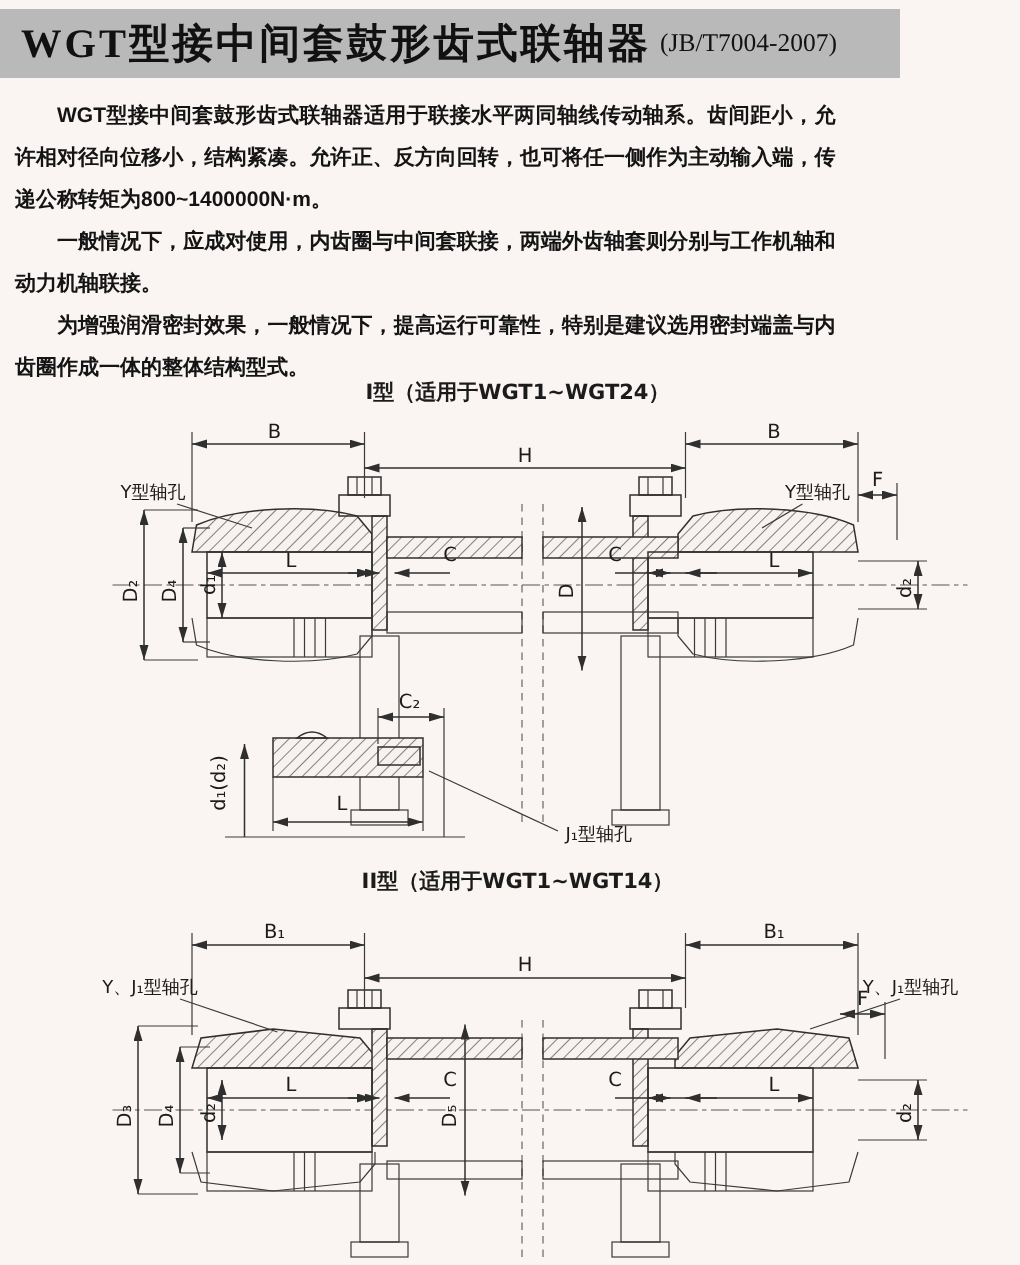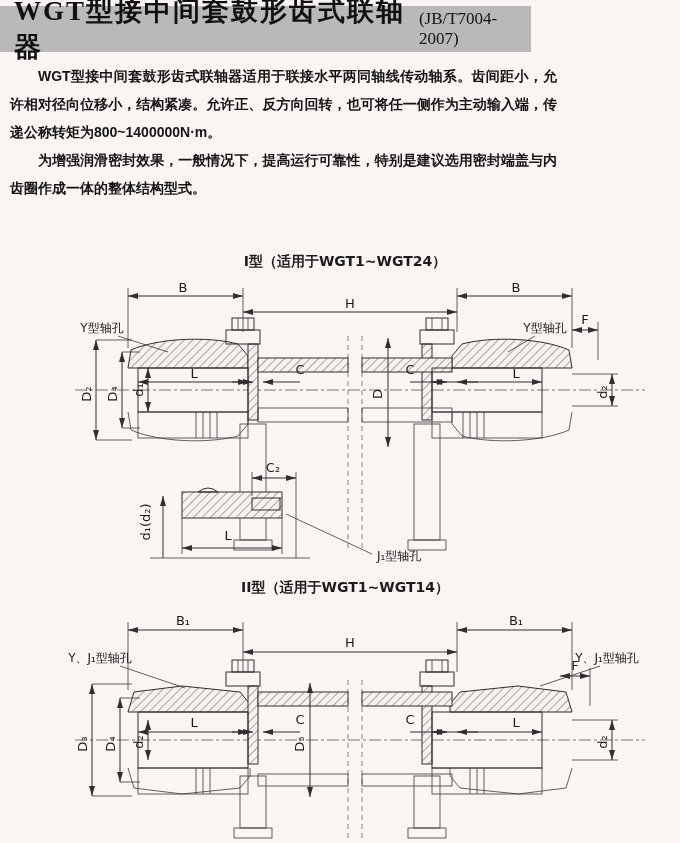--- a/index.html
+++ b/index.html
@@ -1,18 +1,18 @@
 <!DOCTYPE html>
 <html><head>
 <meta charset="utf-8">
 <style>
   html,body{margin:0;padding:0;}
   body{width:680px;height:843px;background:#faf4f2;overflow:hidden;
        font-family:"Liberation Sans",sans-serif;color:#1c1c1c;position:relative;}
-  .banner{position:absolute;left:0;top:6px;width:531px;height:46px;background:#b9b9b9;
+  .banner{position:absolute;left:0;top:6px;width:600px;height:46px;background:#b9b9b9;
           display:flex;align-items:center;padding-left:14px;box-sizing:border-box;}
   .banner .t{font-family:"Liberation Serif",serif;font-weight:bold;font-size:27px;
              letter-spacing:2px;color:#111;}
   .banner .std{font-family:"Liberation Serif",serif;font-size:17px;color:#111;margin-left:6px;}
   .textblock{position:absolute;left:0;top:62px;width:567px;padding:0 10px;box-sizing:border-box;}
   .textblock p{margin:0;text-indent:2em;text-align:justify;font-size:14px;font-weight:bold;
                line-height:28px;color:#141414;}
   svg{position:absolute;left:0;display:block;}
   #dg1{top:252px;} #dg2{top:580px;}
   svg text{font-family:"DejaVu Sans",sans-serif;font-size:13px;fill:#1b1b1b;}
@@ -27,20 +27,21 @@
 </head>
 <body>
 
 <div class="banner">
   <span class="t">WGT型接中间套鼓形齿式联轴器</span>
   <span class="std">(JB/T7004-2007)</span>
 </div>
 
 <div class="textblock">
   <p>WGT型接中间套鼓形齿式联轴器适用于联接水平两同轴线传动轴系。齿间距小，允许相对径向位移小，结构紧凑。允许正、反方向回转，也可将任一侧作为主动输入端，传递公称转矩为800~1400000N·m。</p>
+  <p>一般情况下，应成对使用，内齿圈与中间套联接，两端外齿轴套则分别与工作机轴和动力机轴联接。</p>
   <p>为增强润滑密封效果，一般情况下，提高运行可靠性，特别是建议选用密封端盖与内齿圈作成一体的整体结构型式。</p>
 </div>
 
 <svg id="dg1" width="680" height="326" viewBox="0 0 680 326">
   <defs>
     <pattern id="h1" width="6" height="6" patternUnits="userSpaceOnUse" patternTransform="rotate(45)">
       <rect width="6" height="6" fill="#f7f1ef"></rect>
       <line x1="0" y1="0" x2="0" y2="6" stroke="#4a4a4a" stroke-width="0.9"></line>
     </pattern>
     <marker id="m1" markerWidth="11" markerHeight="8" refX="10" refY="3" orient="auto-start-reverse" markerUnits="userSpaceOnUse">

